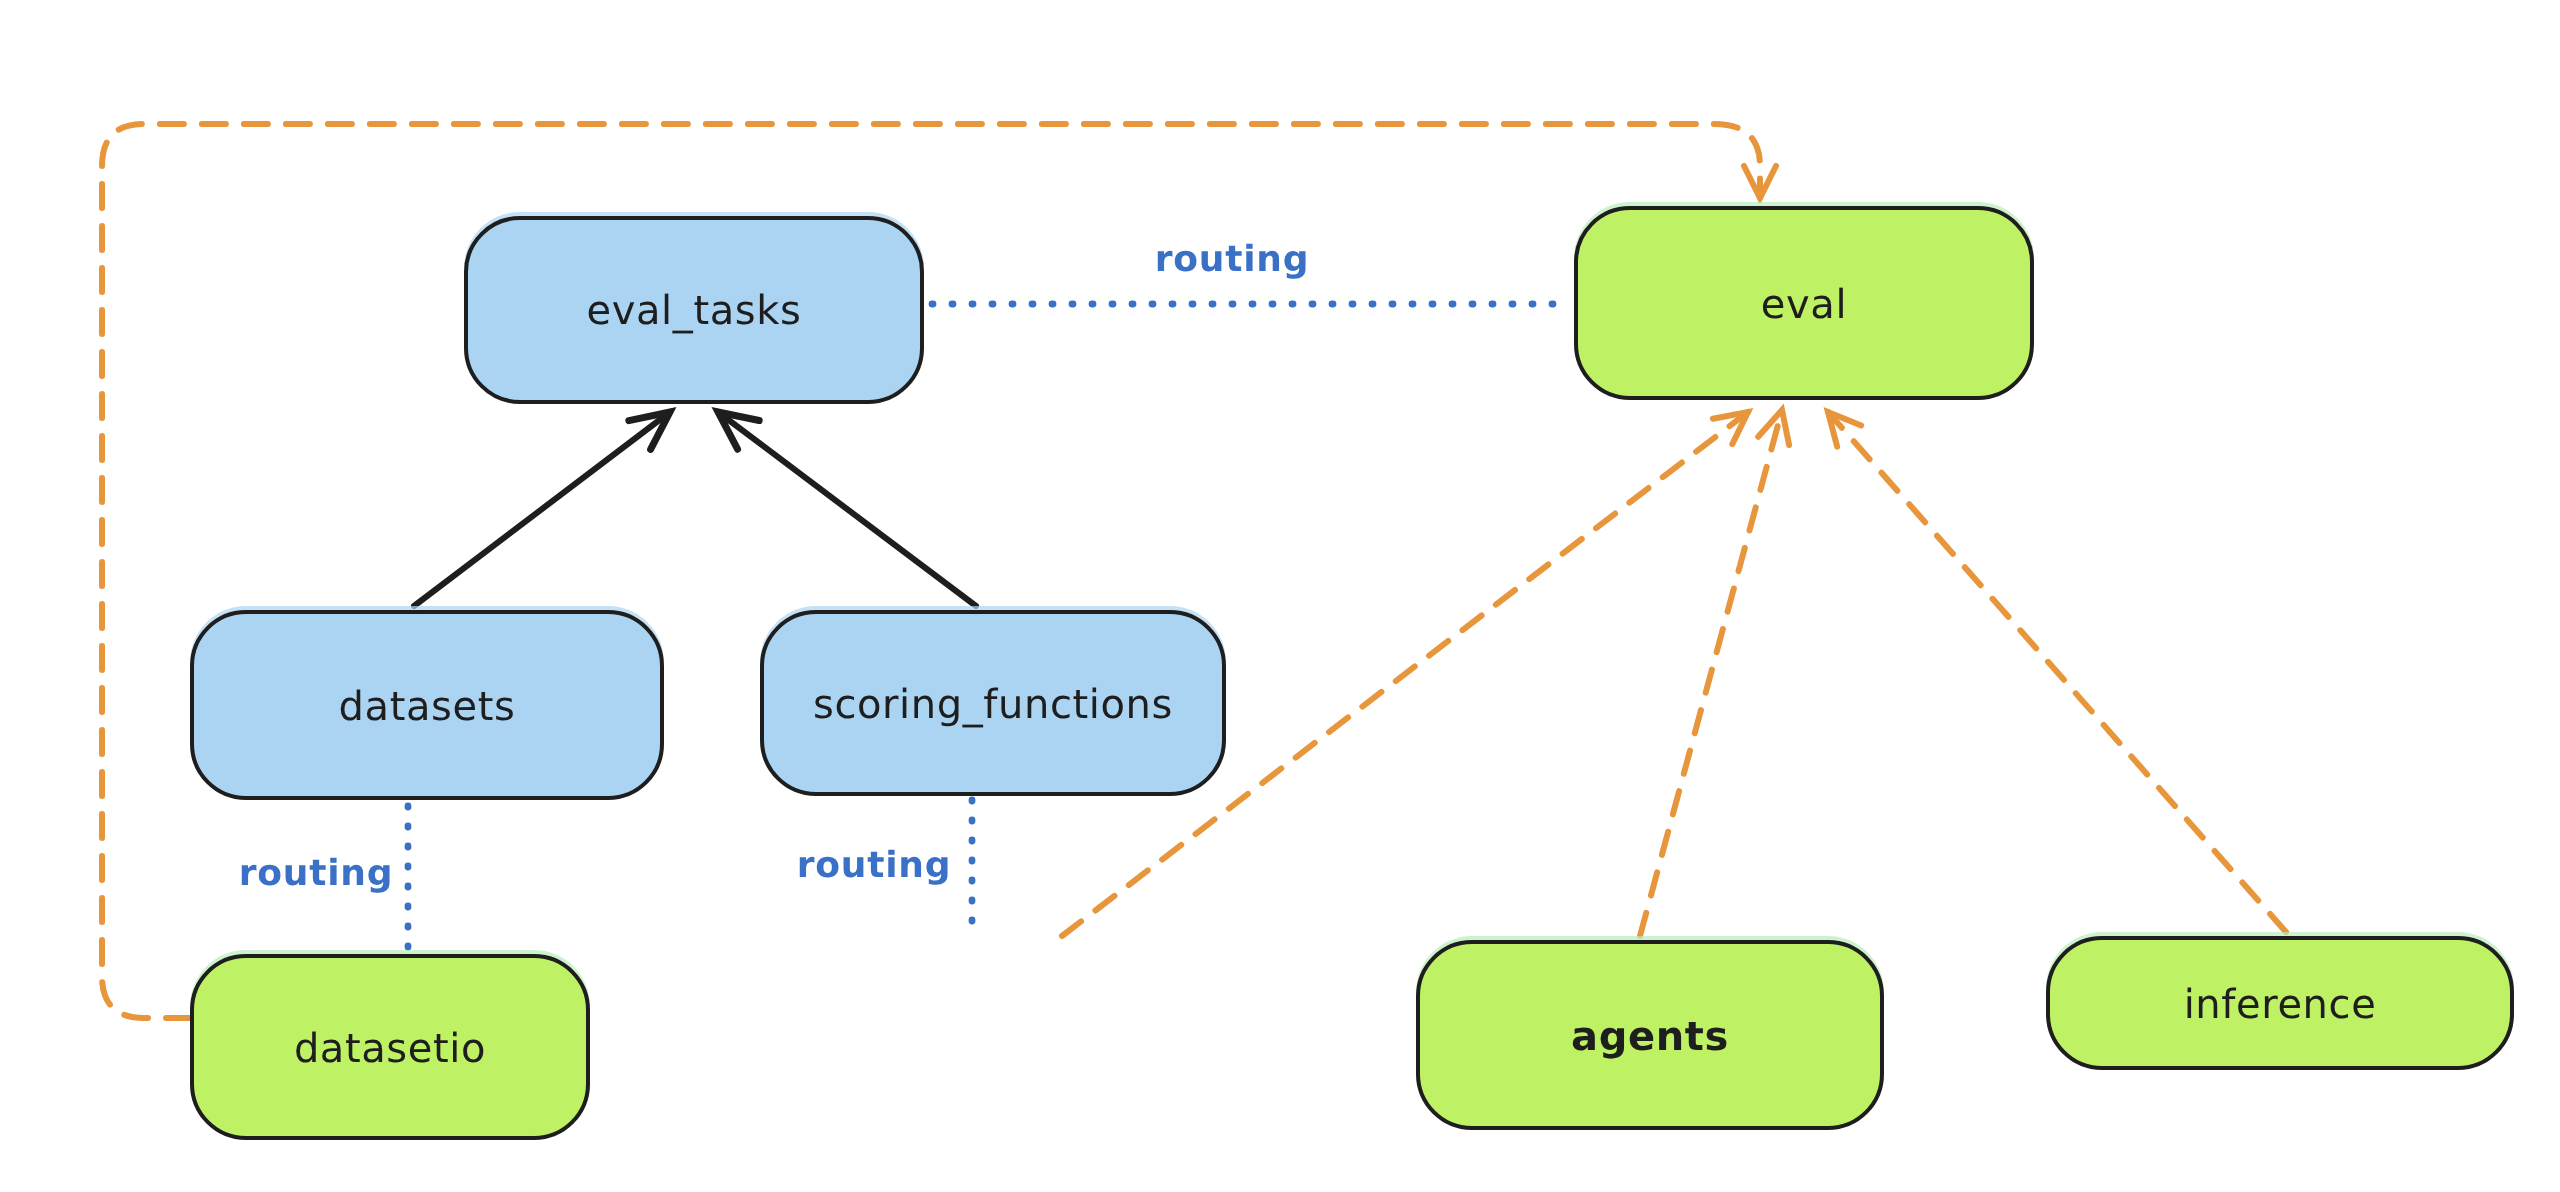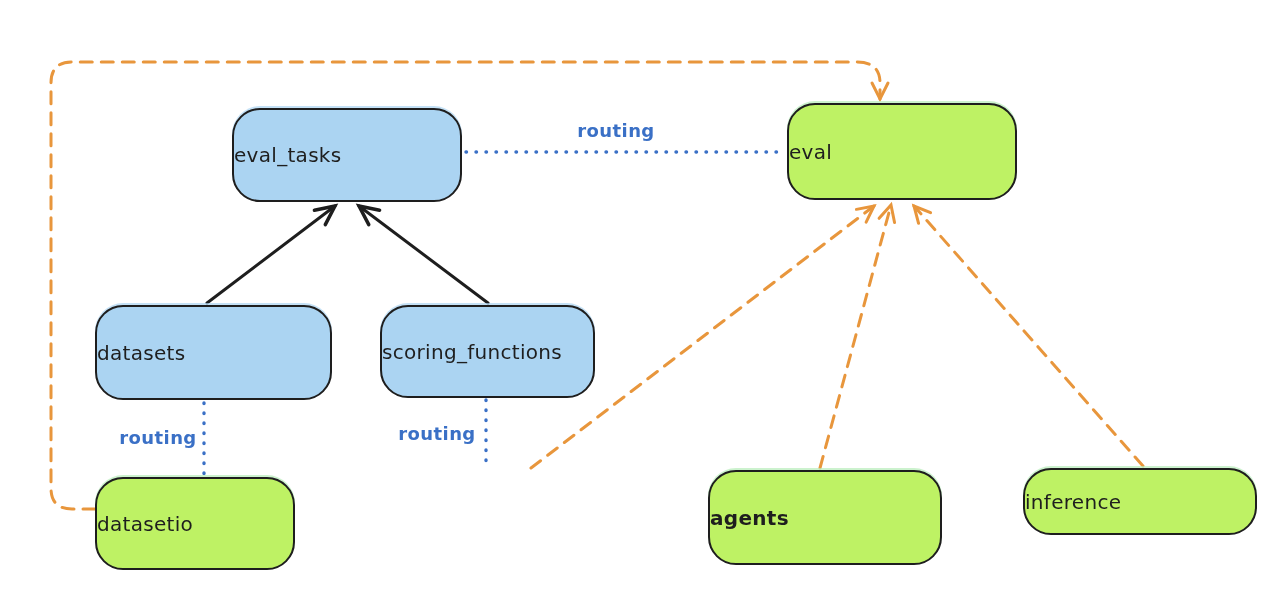--- a/index.html
+++ b/index.html
@@ -17,41 +17,42 @@
     width: 1280px; height: 596px;
     pointer-events: none;
   }
   .node {
     position: absolute;
     box-sizing: border-box;
     border: 2.5px solid #1e1e1e;
     border-radius: 28px;
     display: flex;
     align-items: center;
+    justify-content: center;
     font-size: 20px;
     color: #1e1e1e;
     letter-spacing: 0.3px;
     text-align: center;
   }
   .node.blue  { background: #abd4f2; box-shadow: 0 -2px 0 0 rgba(171,212,242,.7); }
   .node.green { background: #bef264; box-shadow: 0 -2px 0 0 rgba(183,236,185,.7); }
   .edge-label {
     position: absolute;
     transform: translate(-50%, -50%);
     color: #3a70c6;
     font-size: 18px;
     font-weight: 700;
     letter-spacing: 0.4px;
     white-space: nowrap;
   }
   
   #n-eval_tasks        { left: 232px; top: 108px; width: 230px; height: 94px; }
   #n-eval              { left: 787px; top: 103px; width: 230px; height: 97px; }
   #n-datasets          { left: 95px;  top: 305px; width: 237px; height: 95px; }
-  #n-scoring_functions { left: 380px; top: 305px; width: 215px; height: 93px; }
+  #n-scoring_functions { left: 380px; top: 305px; width: 233px; height: 93px; }
   #n-datasetio         { left: 95px;  top: 477px; width: 200px; height: 93px; }
   #n-scoring           { left: 385px; top: 471px; width: 237px; height: 97px; }
   #n-agents            { left: 708px; top: 470px; width: 234px; height: 95px; font-weight: bold; }
   #n-inference         { left: 1023px; top: 468px; width: 234px; height: 67px; }
   #lbl-routing-top      { left: 616px; top: 130px; }
   #lbl-routing-datasets { left: 158px; top: 437px; }
   #lbl-routing-scoring  { left: 437px; top: 433px; }
 </style>
 </head>
 <body>

